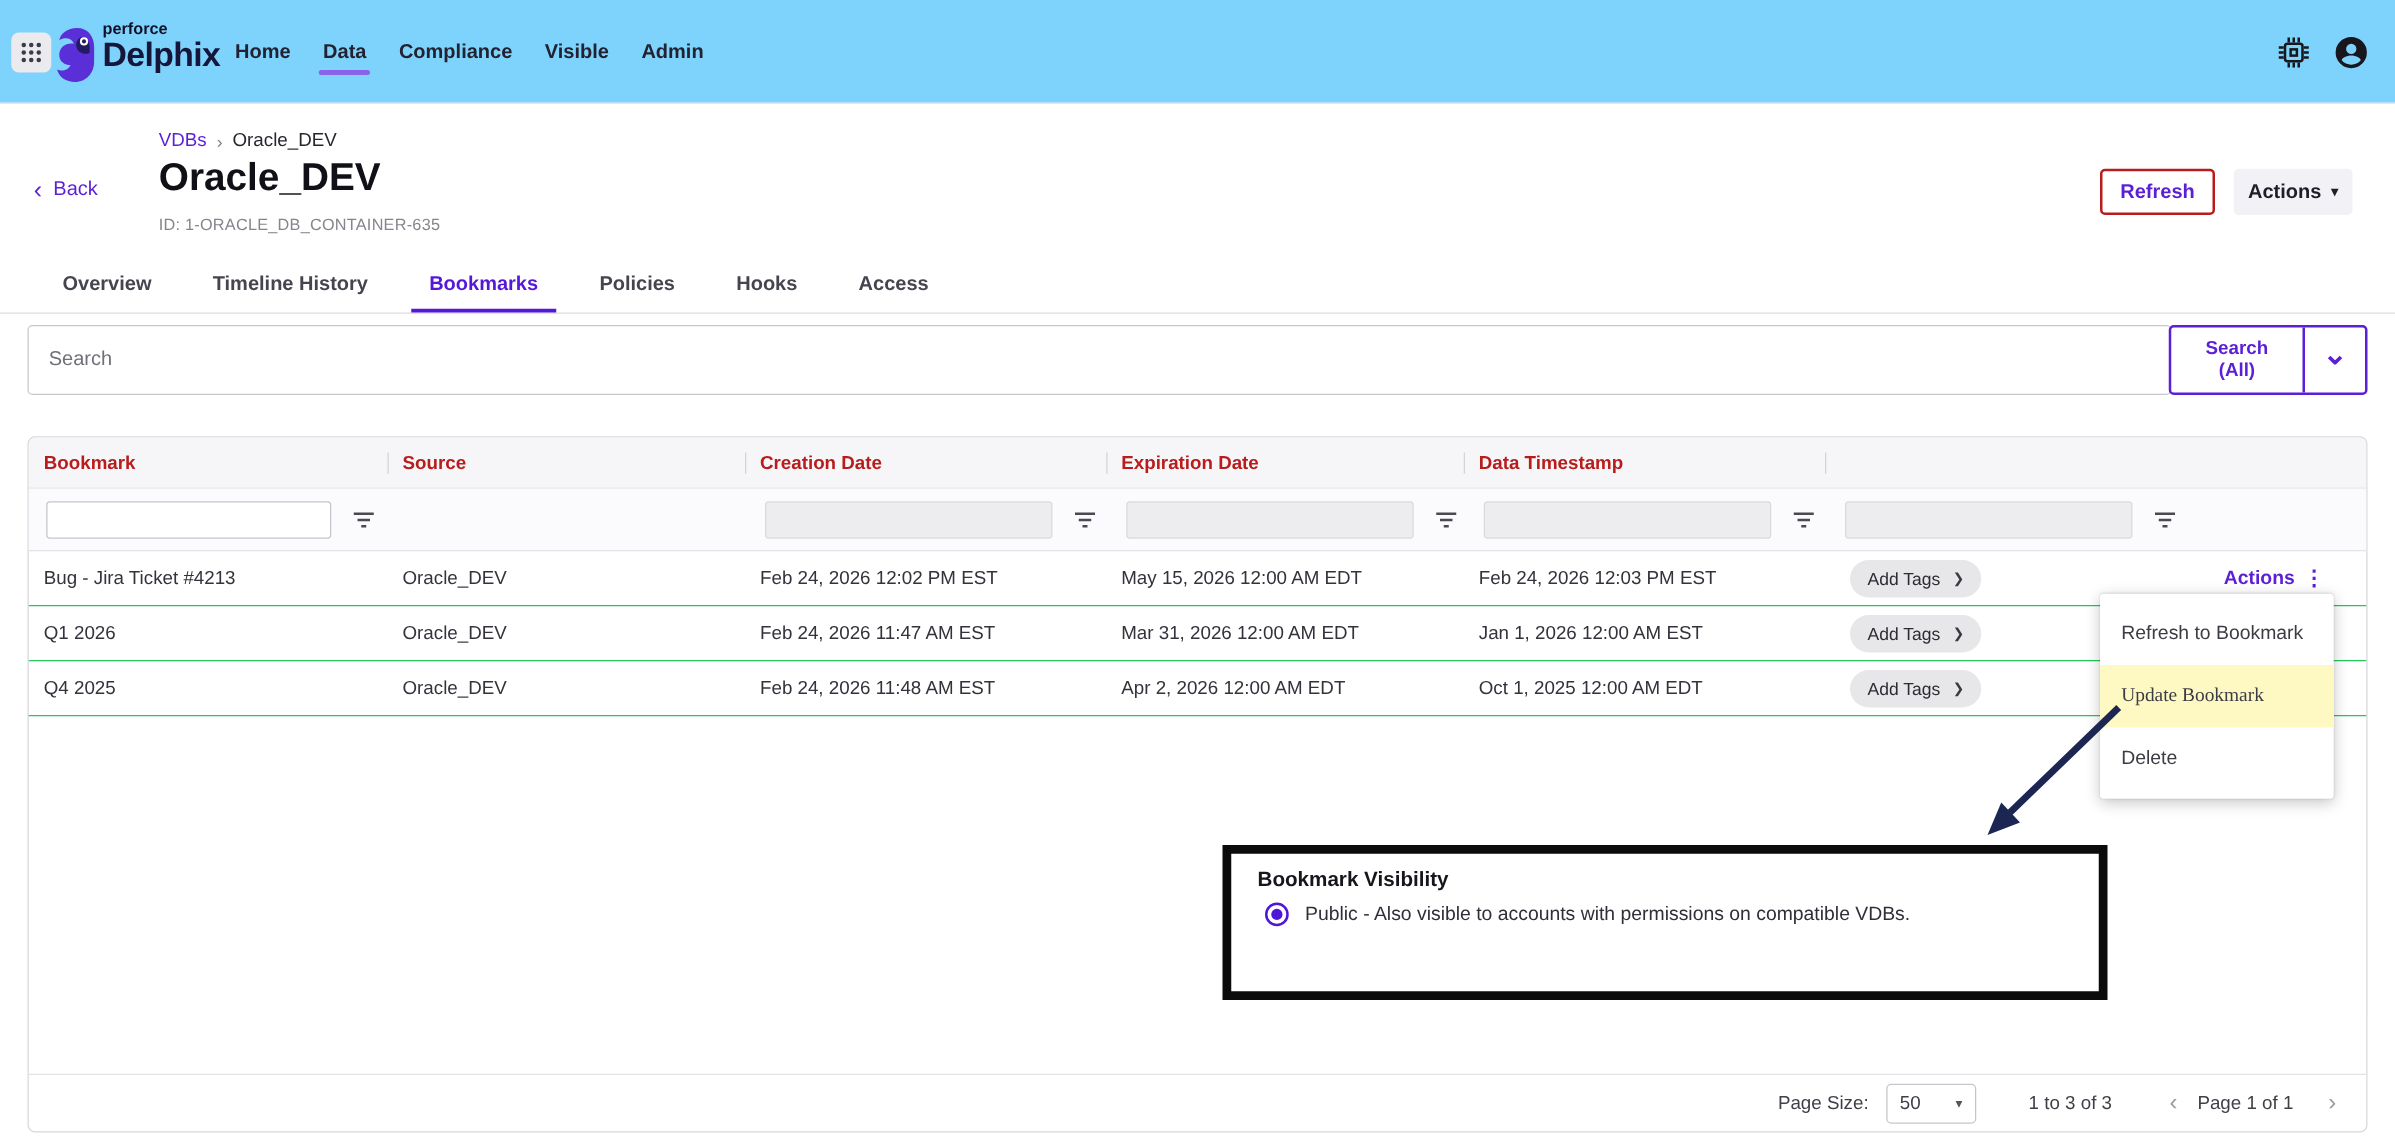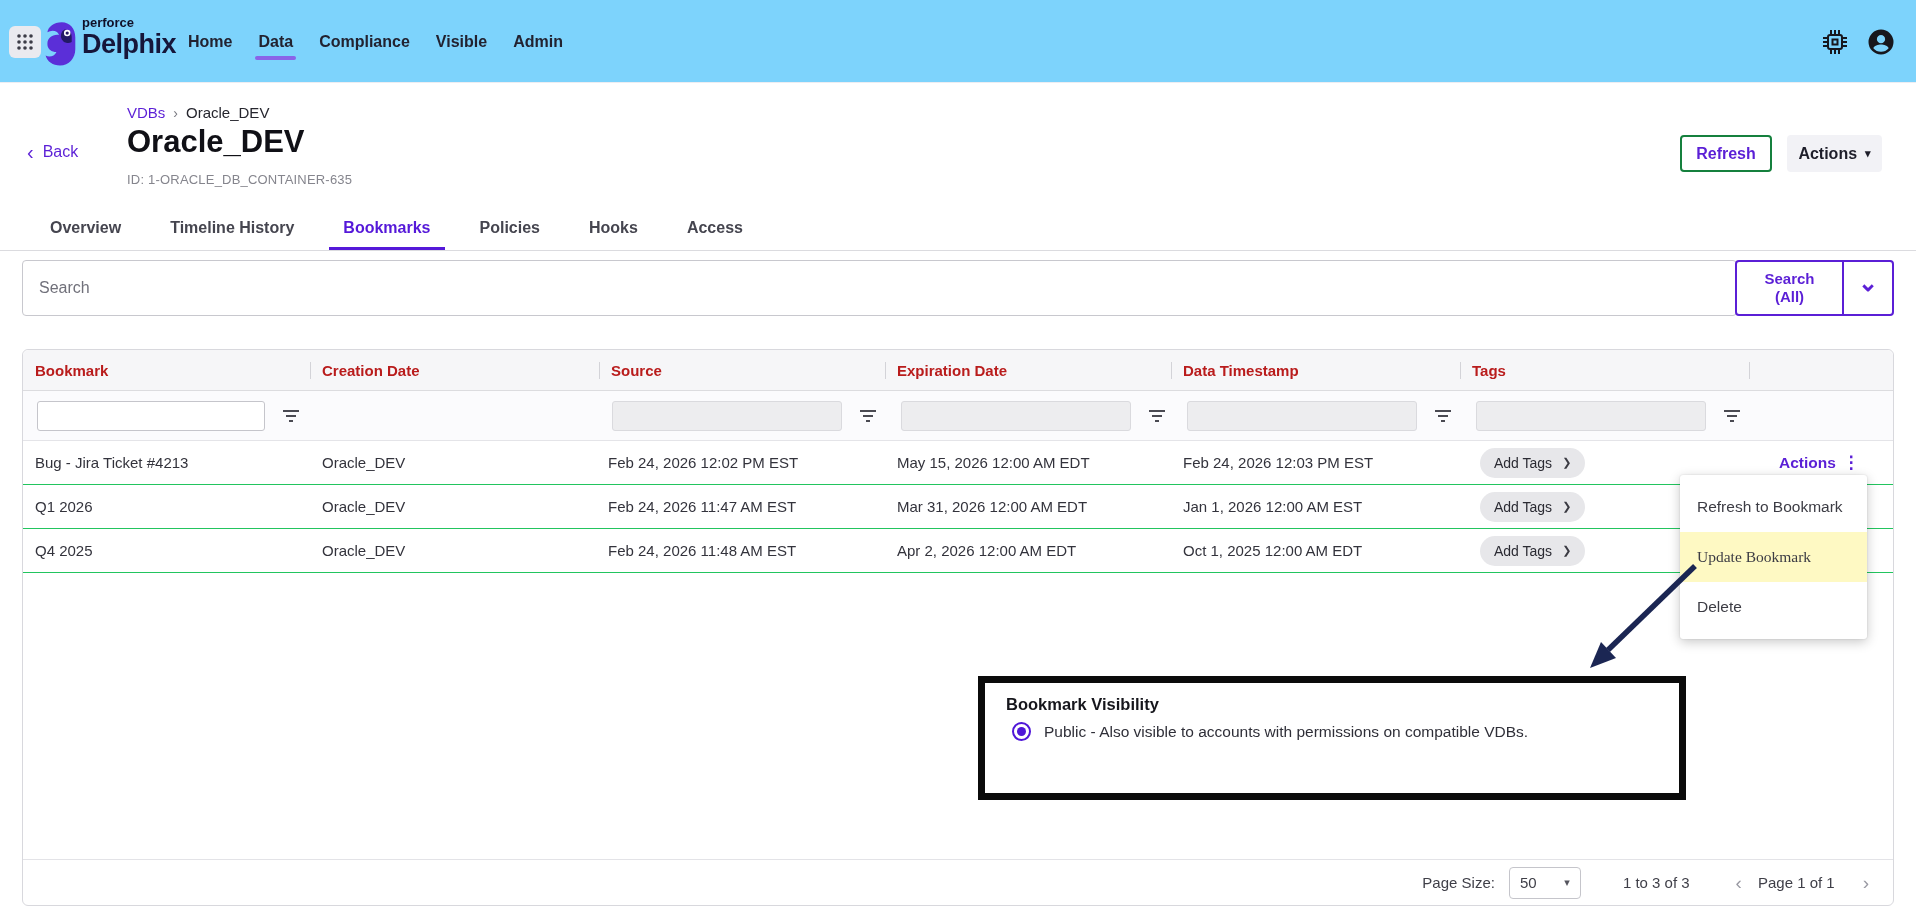--- a/index.html
+++ b/index.html
@@ -20,21 +20,21 @@
   .nav-right svg { cursor:pointer; }
 
   
   .back { position:absolute; left:27px; top:143px; color:#5B1FD6; font-size:16px; display:flex; align-items:center; cursor:pointer; }
   .back .chev { font-size:20px; margin-right:9px; line-height:16px; }
   .breadcrumb { position:absolute; left:127px; top:104px; font-size:15px; color:#26262E; display:flex; align-items:center; }
   .breadcrumb .bc-parent { color:#5B1FD6; cursor:pointer; }
   .breadcrumb .bc-sep { color:#7A7A82; margin:0 8px; font-size:14px; }
   .page-title { position:absolute; left:127px; top:124px; font-size:31px; font-weight:700; color:#101016; }
   .id-line { position:absolute; left:127px; top:172px; font-size:13px; color:#85858D; letter-spacing:0.2px; }
-  .refresh-btn { position:absolute; left:1680px; top:135px; width:92px; height:37px; background:#fff; border:2px solid #15803d; border-radius:4px; color:#5B1FD6; font-size:16px; font-weight:700; font-family:inherit; cursor:pointer; }
+  .refresh-btn { position:absolute; left:1680px; top:135px; width:92px; height:37px; background:#fff; border:2px solid #b91c1c; border-radius:4px; color:#5B1FD6; font-size:16px; font-weight:700; font-family:inherit; cursor:pointer; }
   .actions-btn { position:absolute; left:1787px; top:135px; width:95px; height:37px; background:#F2F2F6; border:none; border-radius:4px; color:#1E1E2A; font-size:16px; font-weight:700; font-family:inherit; cursor:pointer; display:flex; align-items:center; justify-content:center; }
   .actions-btn .caret { font-size:11px; margin-left:8px; }
 
   
   .tabs { position:absolute; left:0; top:208px; width:1916px; height:43px; border-bottom:1px solid #DBDBDF; display:flex; align-items:stretch; padding-left:36px; }
   .tab { padding:0 14px; margin-right:21px; display:flex; align-items:center; font-size:16px; font-weight:700; color:#45454F; cursor:pointer; border-bottom:3px solid transparent; }
   .tab.active { color:#5518D9; border-bottom-color:#5518D9; }
 
   
   .search-row { position:absolute; left:22px; top:260px; width:1872px; height:56px; display:flex; }
@@ -182,25 +182,24 @@
       </div>
       <div class="search-drop">
         <span>⌄</span>
       </div>
     </div>
   </div>
 
   <div class="table-card">
     <div class="thead">
       <div class="th col-bookmark">Bookmark</div>
+      <div class="th sep col-source">Source</div>
       <div class="th sep col-creation">Creation Date</div>
-      <div class="th sep col-source">Source</div>
       <div class="th sep col-expiration">Expiration Date</div>
       <div class="th sep col-timestamp">Data Timestamp</div>
-      <div class="th sep col-tags">Tags</div>
       <div class="th sep col-actions"></div>
     </div>
 
     <div class="tfilter">
       <div class="fcell col-bookmark">
         <input class="filter-input" type="text" style="">
         <span class="ficon">
           <svg width="18" height="14" viewBox="0 0 18 14">
               <path d="M1 2h16M4 7h10M7 12h4" stroke="#4A4A52" stroke-width="2" fill="none"></path>
             </svg>

